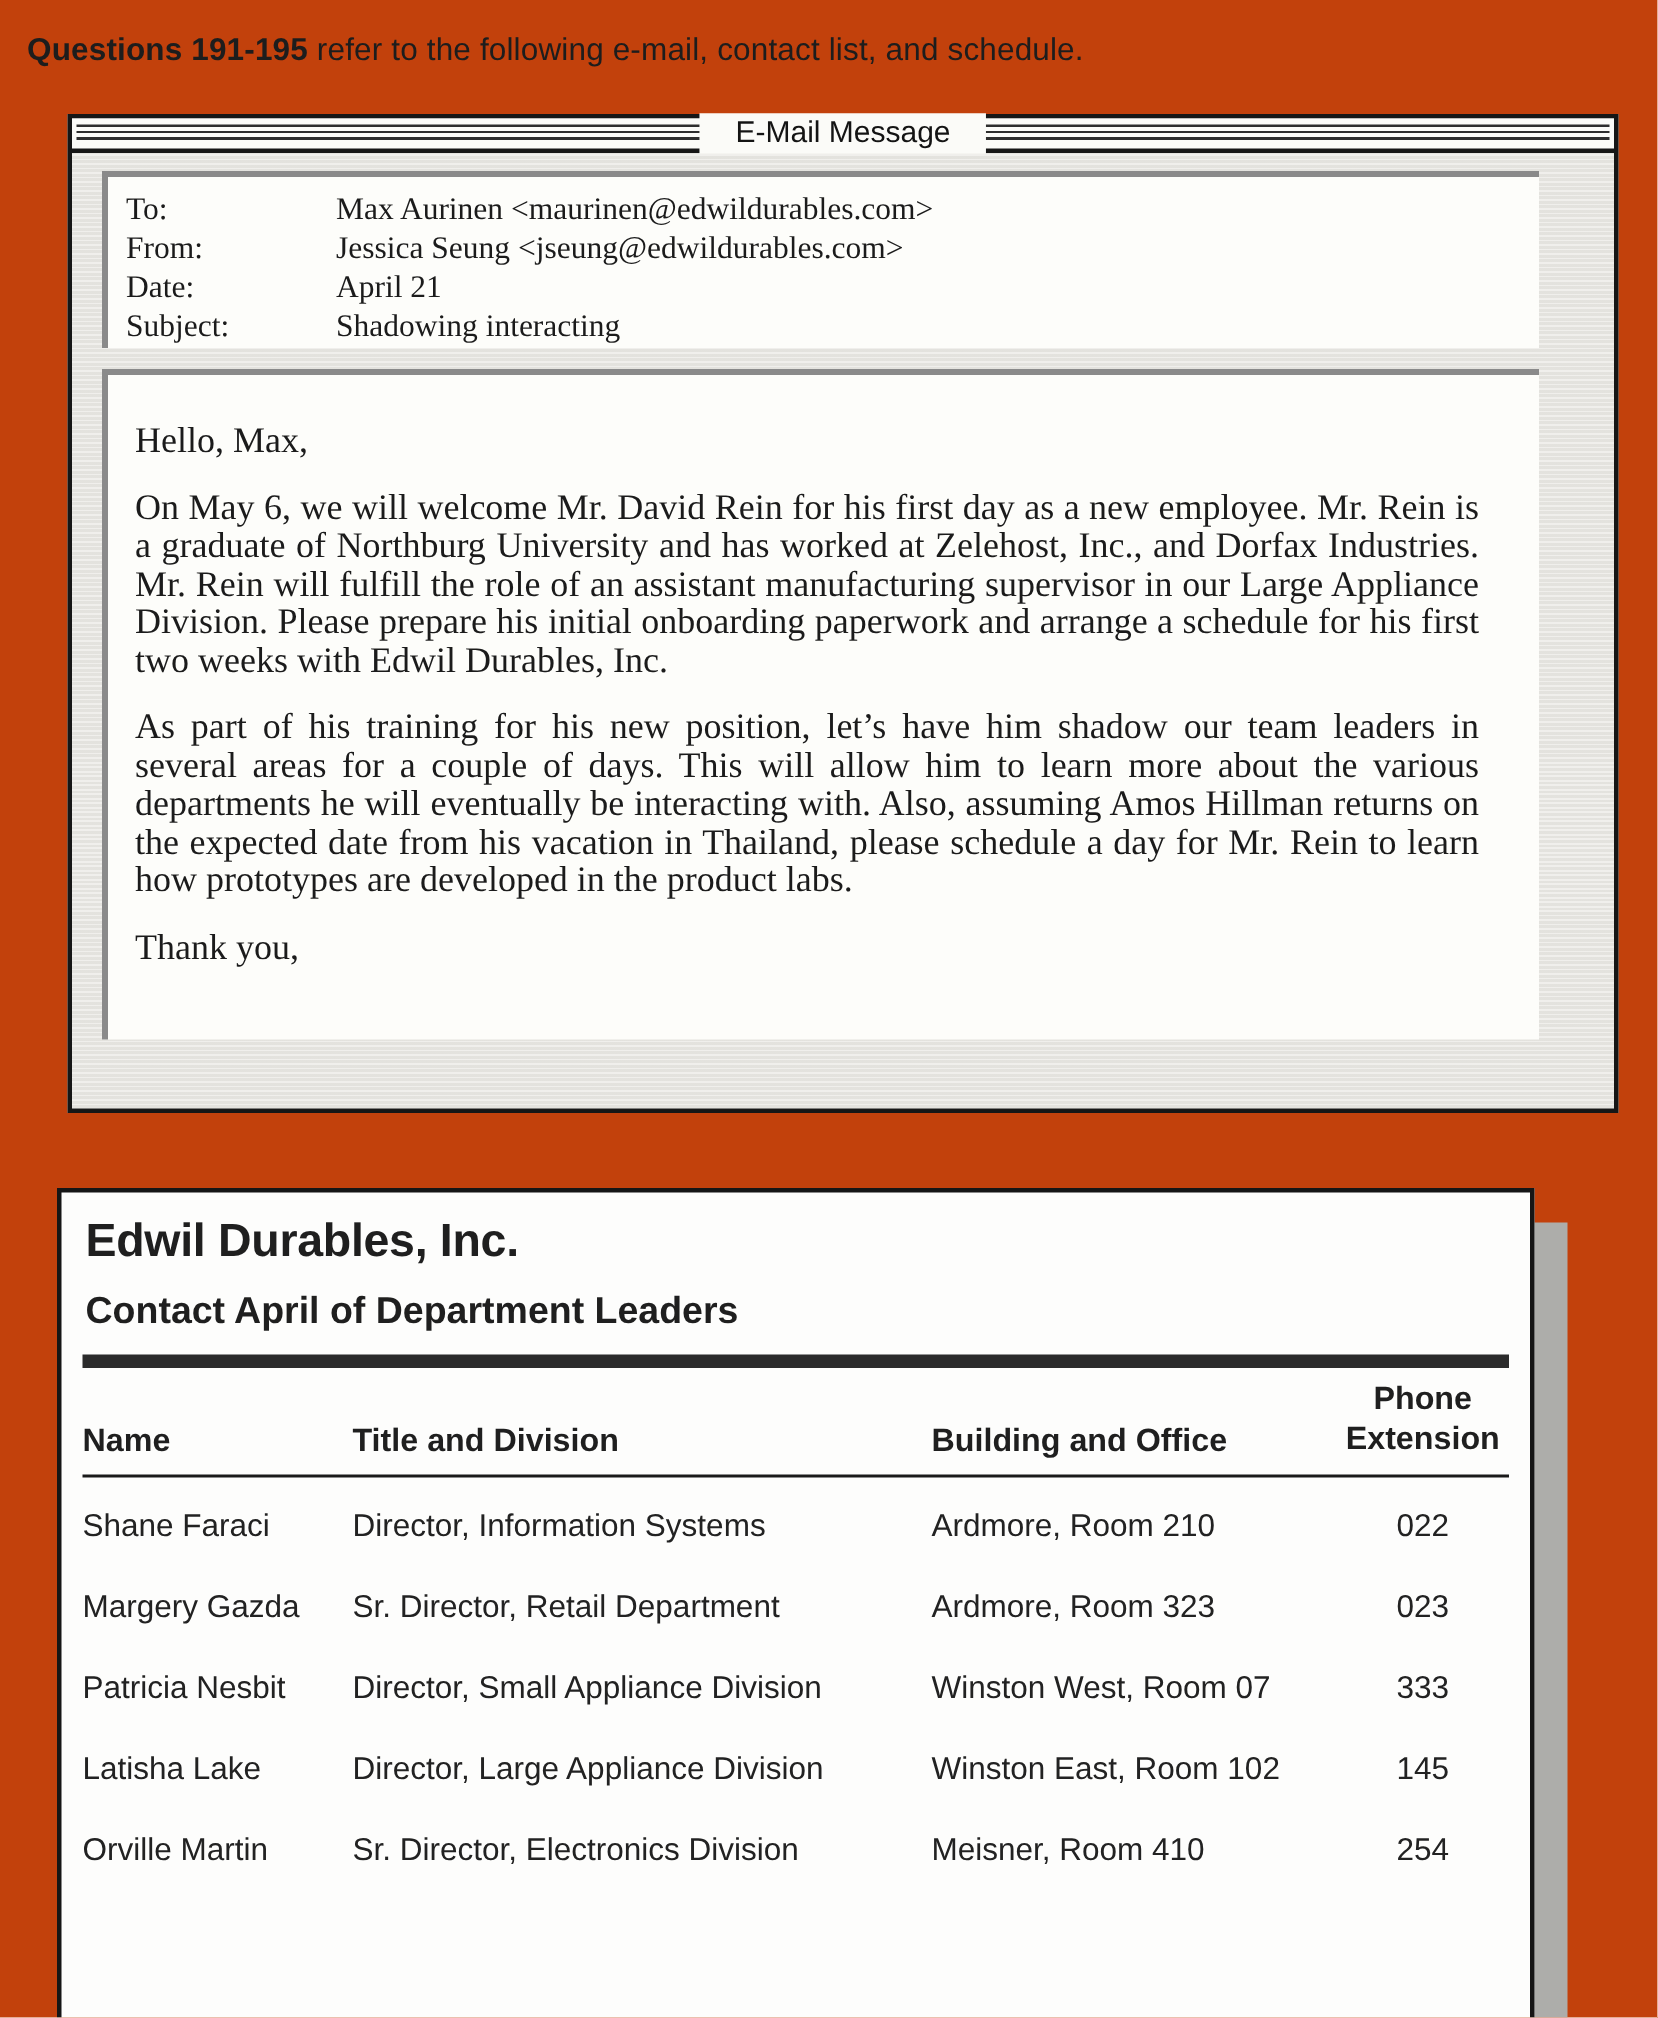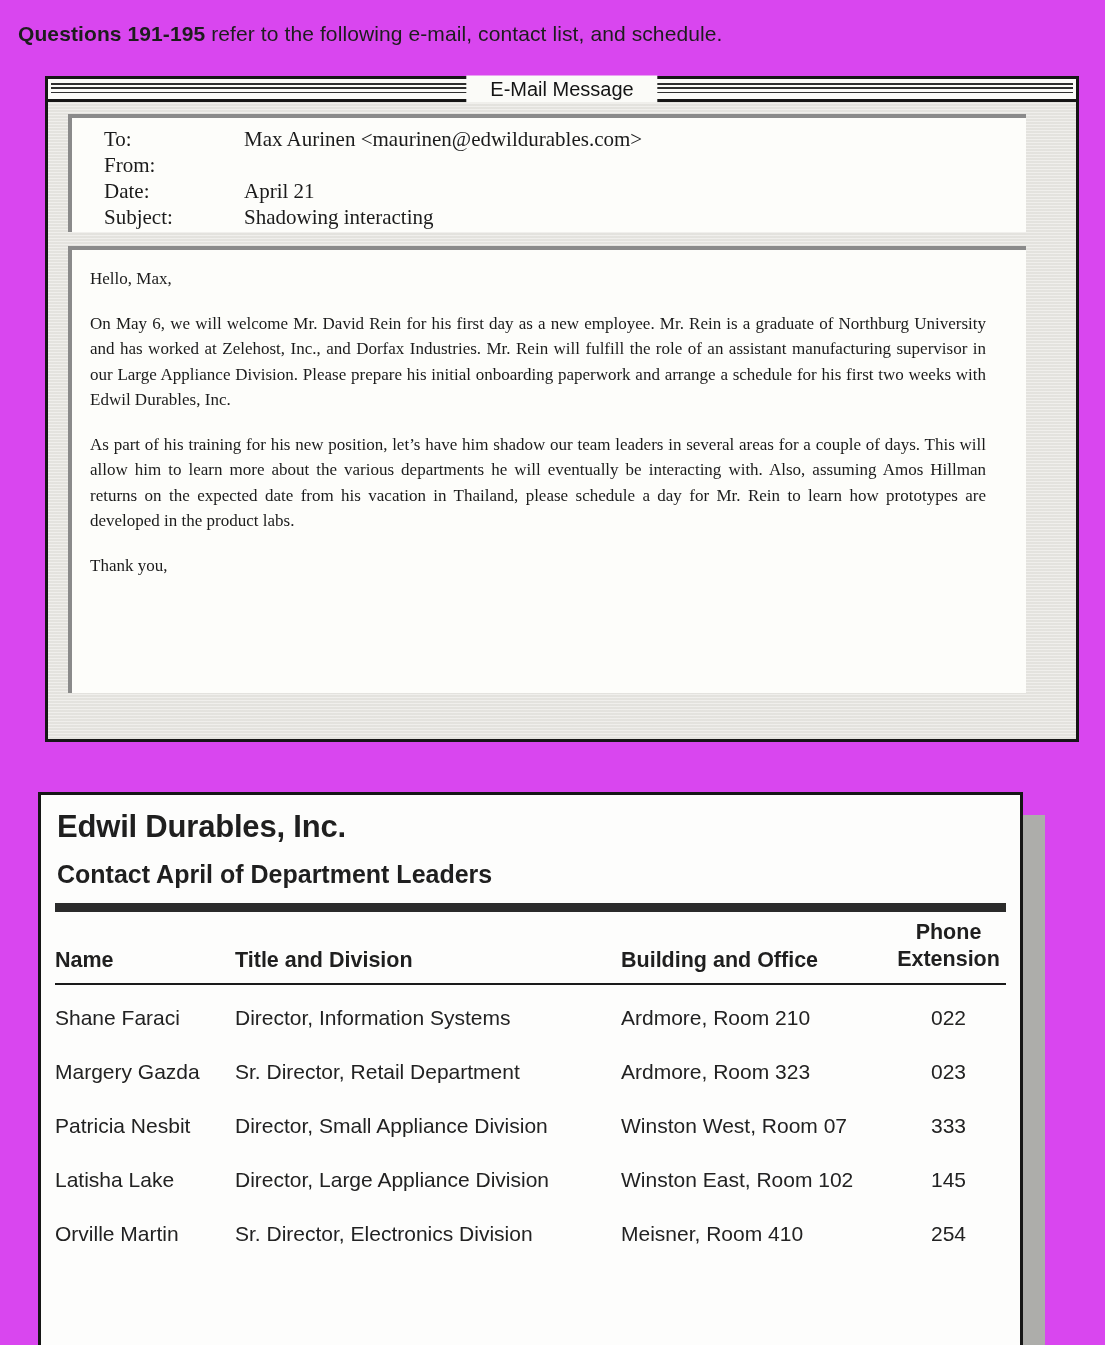--- a/index.html
+++ b/index.html
@@ -3,21 +3,21 @@
 <meta charset="utf-8">
 <style>
   * { margin: 0; padding: 0; box-sizing: border-box; }
   html, body { background: #ffffff; }
   body { font-family: "Liberation Sans", sans-serif; }
 
   #page {
     position: relative;
     width: 1105px;
     height: 1345px;
-    background: #d946ef;
+    background: #c2410c;
     overflow: hidden;
   }
 
   
   .intro {
     position: absolute;
     left: 18px;
     top: 22px;
     font-size: 21px;
     color: #1d1d1d;
@@ -66,39 +66,39 @@
     height: 632px;
   }
 
   .panel {
     background: #fdfdfa;
     border-top: 4px solid #8a8a8a;
     border-left: 4px solid #8a8a8a;
   }
 
   .header-panel {
-    padding: 8px 20px 4px 32px;
+    padding: 8px 20px 4px 12px;
     height: 118px;
   }
   .hdr-row {
     display: flex;
     font-family: "Liberation Serif", serif;
     font-size: 21px;
     line-height: 26px;
     color: #1b1b1b;
   }
   .hdr-row .lbl { width: 140px; flex: 0 0 140px; }
   .hdr-row .val { flex: 1; }
 
   .body-panel {
     margin-top: 14px;
-    padding: 16px 40px 16px 18px;
+    padding: 32px 40px 16px 18px;
     height: 447px;
     font-family: "Liberation Serif", serif;
-    font-size: 17px;
+    font-size: 24px;
     line-height: 25.5px;
     color: #1b1b1b;
   }
   .body-panel p { margin: 0 0 19px 0; }
   .body-panel p.just { text-align: justify; }
 
   
   .contact-card {
     position: absolute;
     left: 38px;
@@ -170,20 +170,21 @@
 
     <div class="window-body">
 
       <div class="panel header-panel">
         <div class="hdr-row">
           <span class="lbl">To:</span>
           <span class="val">Max Aurinen &lt;maurinen@edwildurables.com&gt;</span>
         </div>
         <div class="hdr-row">
           <span class="lbl">From:</span>
+          <span class="val">Jessica Seung &lt;jseung@edwildurables.com&gt;</span>
         </div>
         <div class="hdr-row">
           <span class="lbl">Date:</span>
           <span class="val">April 21</span>
         </div>
         <div class="hdr-row">
           <span class="lbl">Subject:</span>
           <span class="val">Shadowing interacting</span>
         </div>
       </div>

